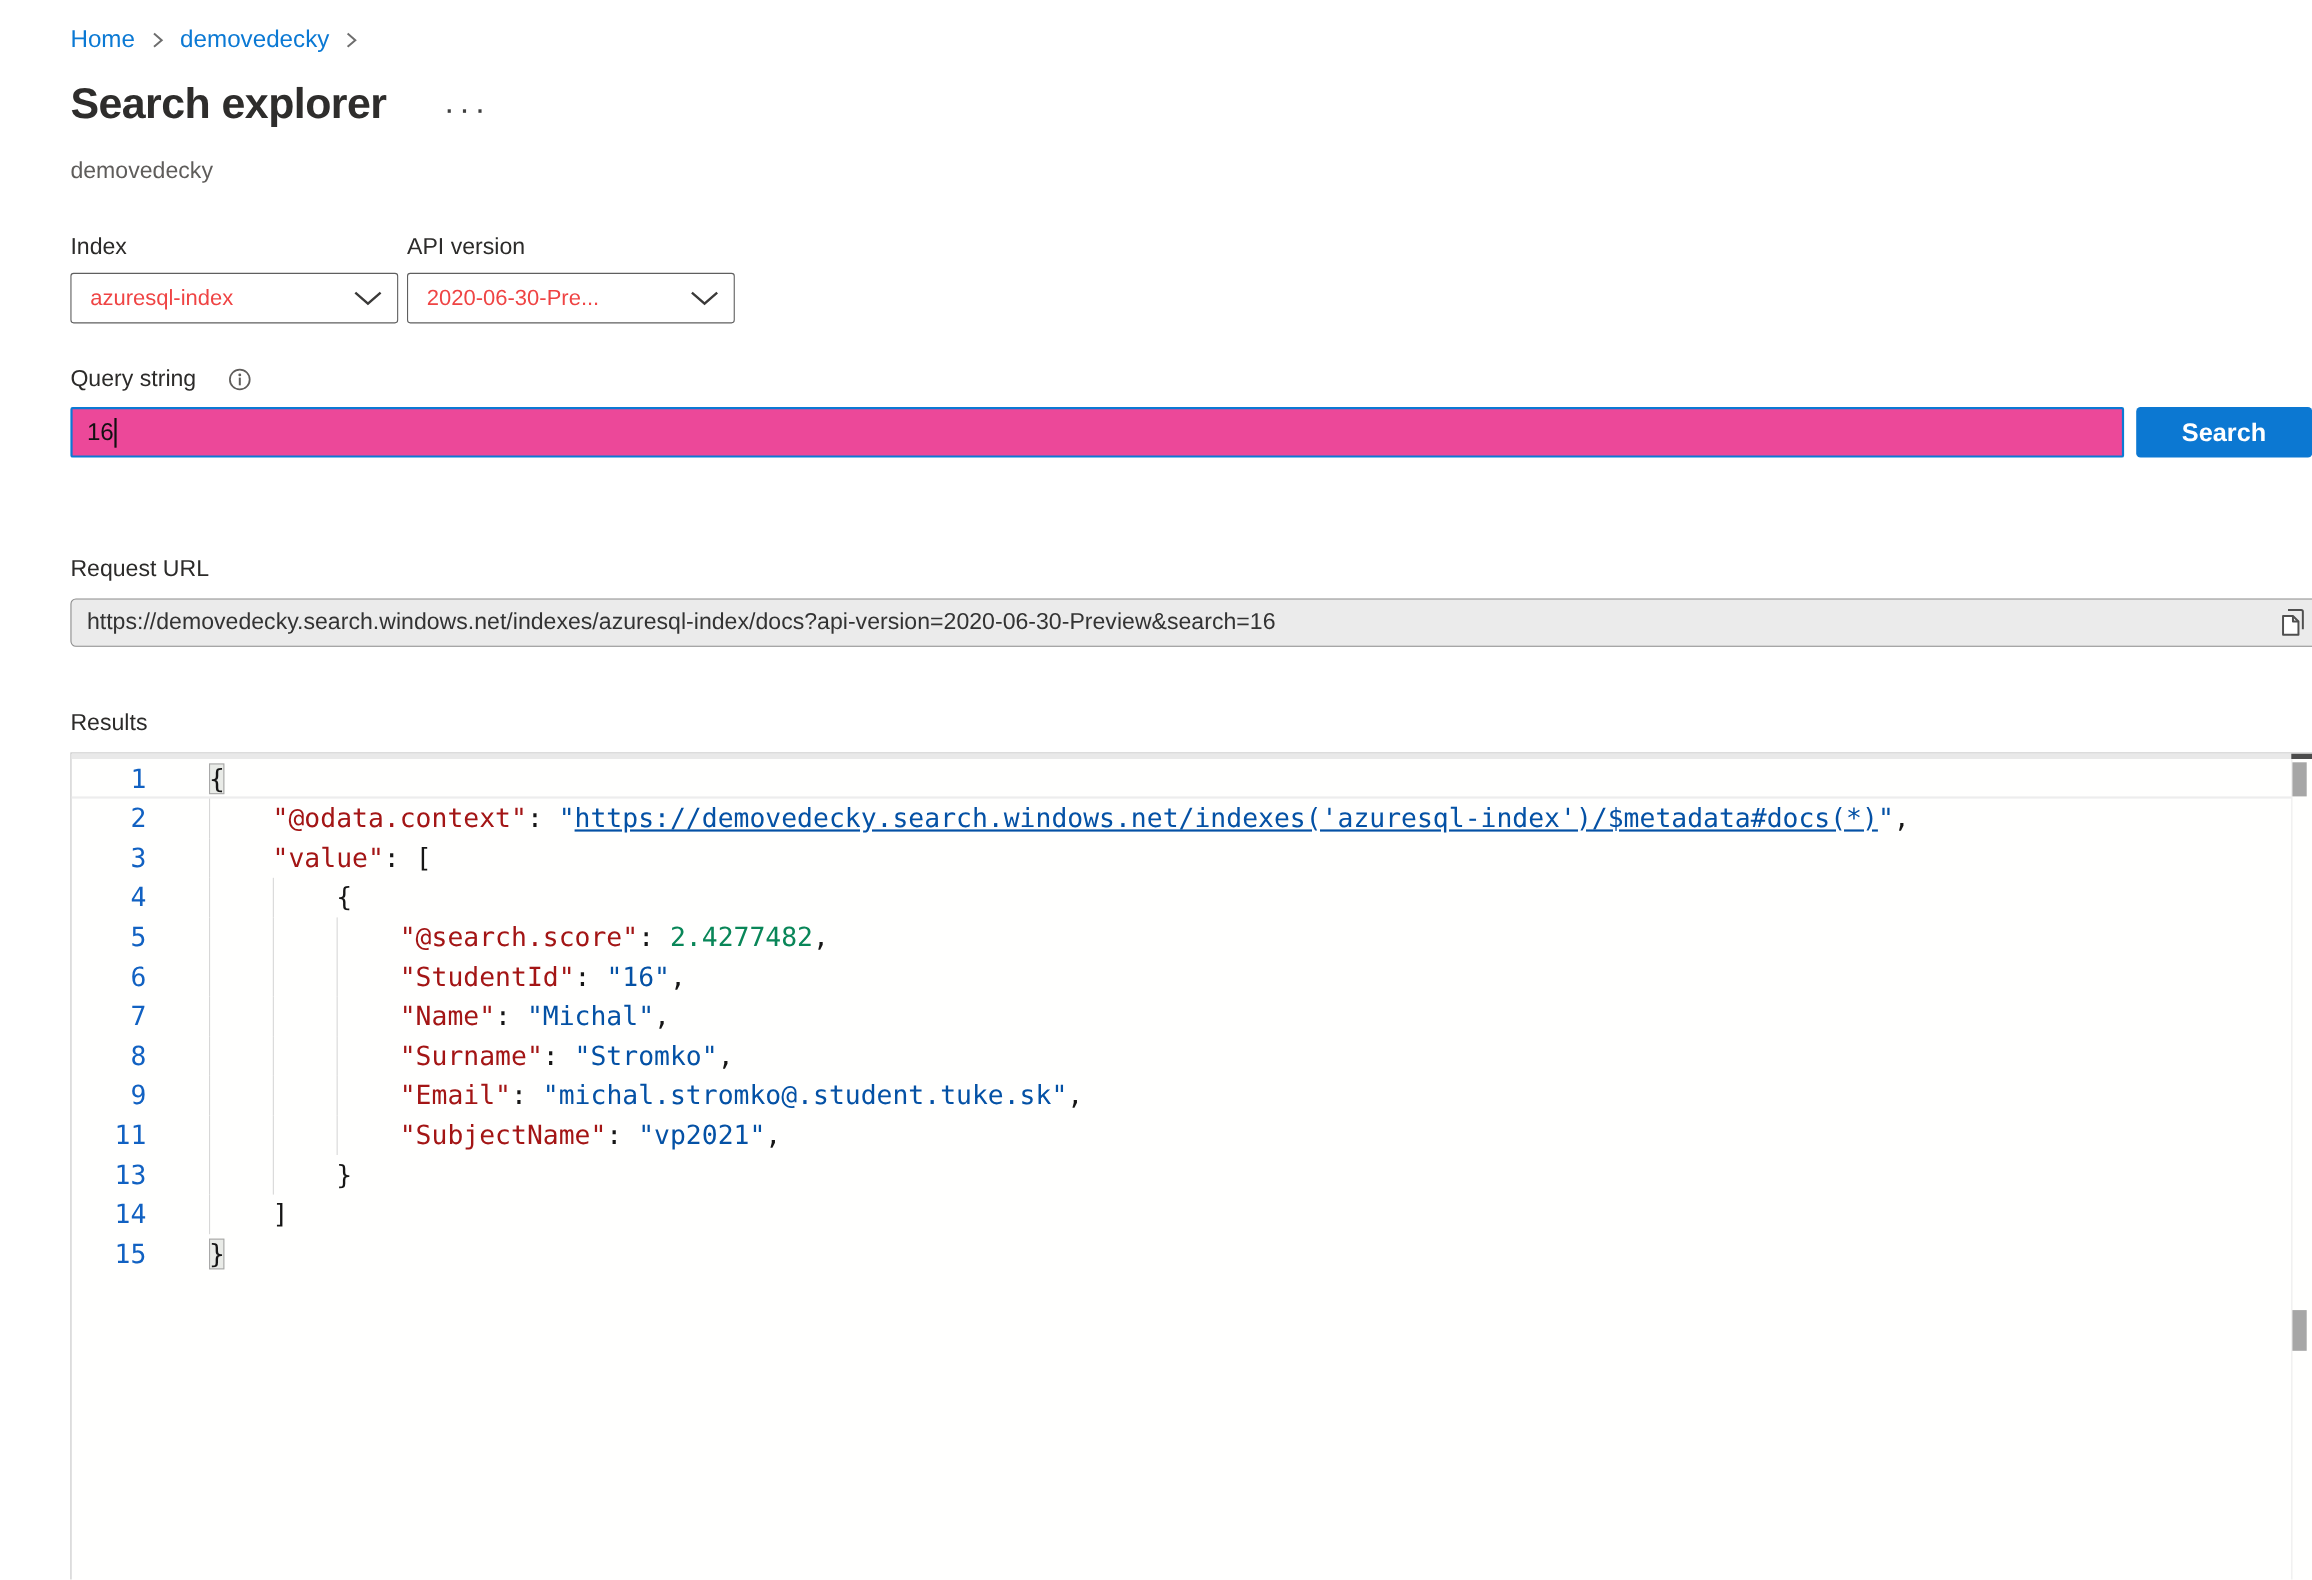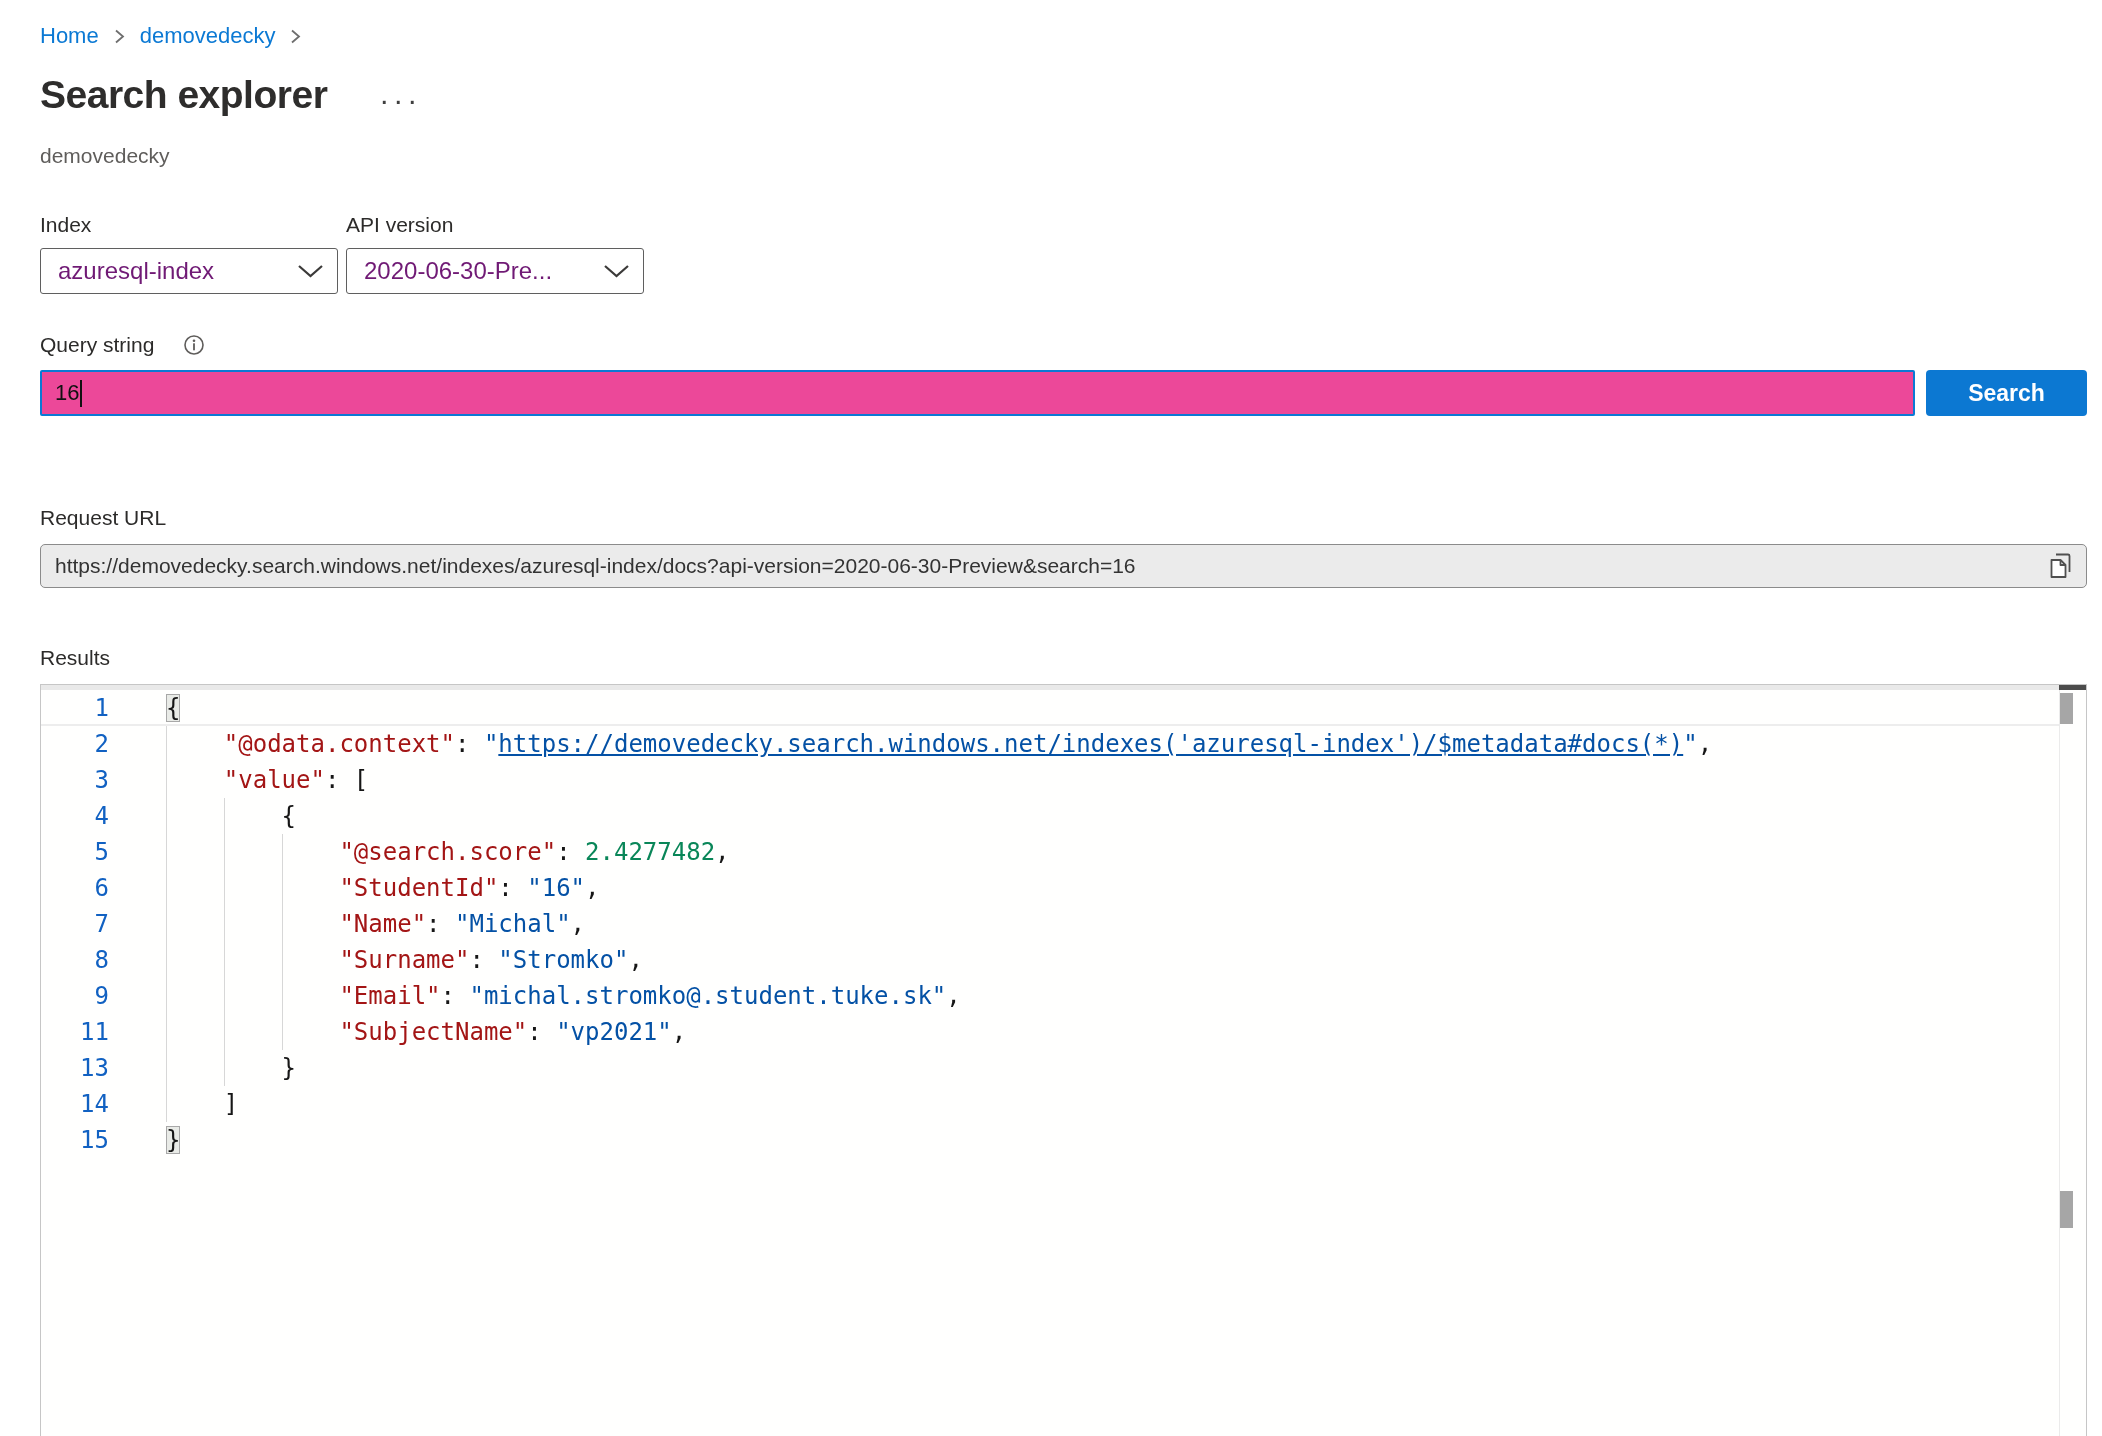--- a/index.html
+++ b/index.html
@@ -3,40 +3,40 @@
 <meta charset="utf-8">
 <style>
   :root{
     --accent:#0c78d2; --link:#0b79d4; --ln:#1161c2;
     --tk-key:#a31515; --tk-str:#0451a5; --tk-num:#098658; --tk-pun:#161616;
     --guide:#d7d7d7; --mark:#a6a6a6; --cursor-mark:#4c4c4c;
   }
   *{box-sizing:border-box;margin:0;padding:0}
   html,body{width:2102px;height:1436px;overflow:hidden;background:#fff;
     font-family:"Liberation Sans",sans-serif;color:#2c2b2a}
-  .page{width:2102px;height:1436px;padding:24px 0 0 40px;position:relative}
+  .page{width:2102px;height:1436px;padding:24px 0 0 64px;position:relative}
 
   
   .crumbs{display:flex;align-items:center;font-size:22px;height:24px}
   .crumbs a{color:var(--link);text-decoration:none;cursor:pointer}
   .crumb-sep{margin:0 14px;display:inline-flex;align-items:center}
 
   
   .title-row{margin-top:27px;display:flex;align-items:center}
   h1{font-size:39px;line-height:40px;font-weight:700;color:#2e2d2c;letter-spacing:-0.5px}
   .more-btn{margin-left:52px;margin-top:10px;border:none;background:none;font-size:30px;
     letter-spacing:4px;color:#3f3f3f;line-height:16px;cursor:pointer;font-family:inherit}
   .subtitle{margin-top:30px;font-size:21px;line-height:22px;color:#5f5d5b}
 
   .lbl{font-size:21px;line-height:24px;color:#2c2b2a}
 
   
   .selects-row{margin-top:46px;display:flex;gap:8px}
   .dd-box{margin-top:11px;width:298px;height:46px;border:1.5px solid #5f5f5f;border-radius:3px;
-    display:flex;align-items:center;padding:0 13px 0 17px;font-size:24px;color:#701a75;
+    display:flex;align-items:center;padding:0 13px 0 17px;font-size:20px;color:#ef4444;
     background:#fff;cursor:pointer;justify-content:space-between}
 
   
   .q-label-row{margin-top:39px;display:flex;align-items:center;gap:29px}
   .q-row{margin-top:13px;display:flex}
   .q-input{width:1875px;height:46px;border:2px solid var(--link);border-radius:2px;
     background:#ec4899;display:flex;align-items:center;padding-left:13px;font-size:22px;color:#111}
   .caret{display:inline-block;width:2px;height:27px;background:#111;margin-left:1px}
   .search-btn{margin-left:11px;width:161px;height:46px;border:none;border-radius:4px;
     background:var(--accent);color:#fff;font-size:23px;font-weight:700;cursor:pointer;

